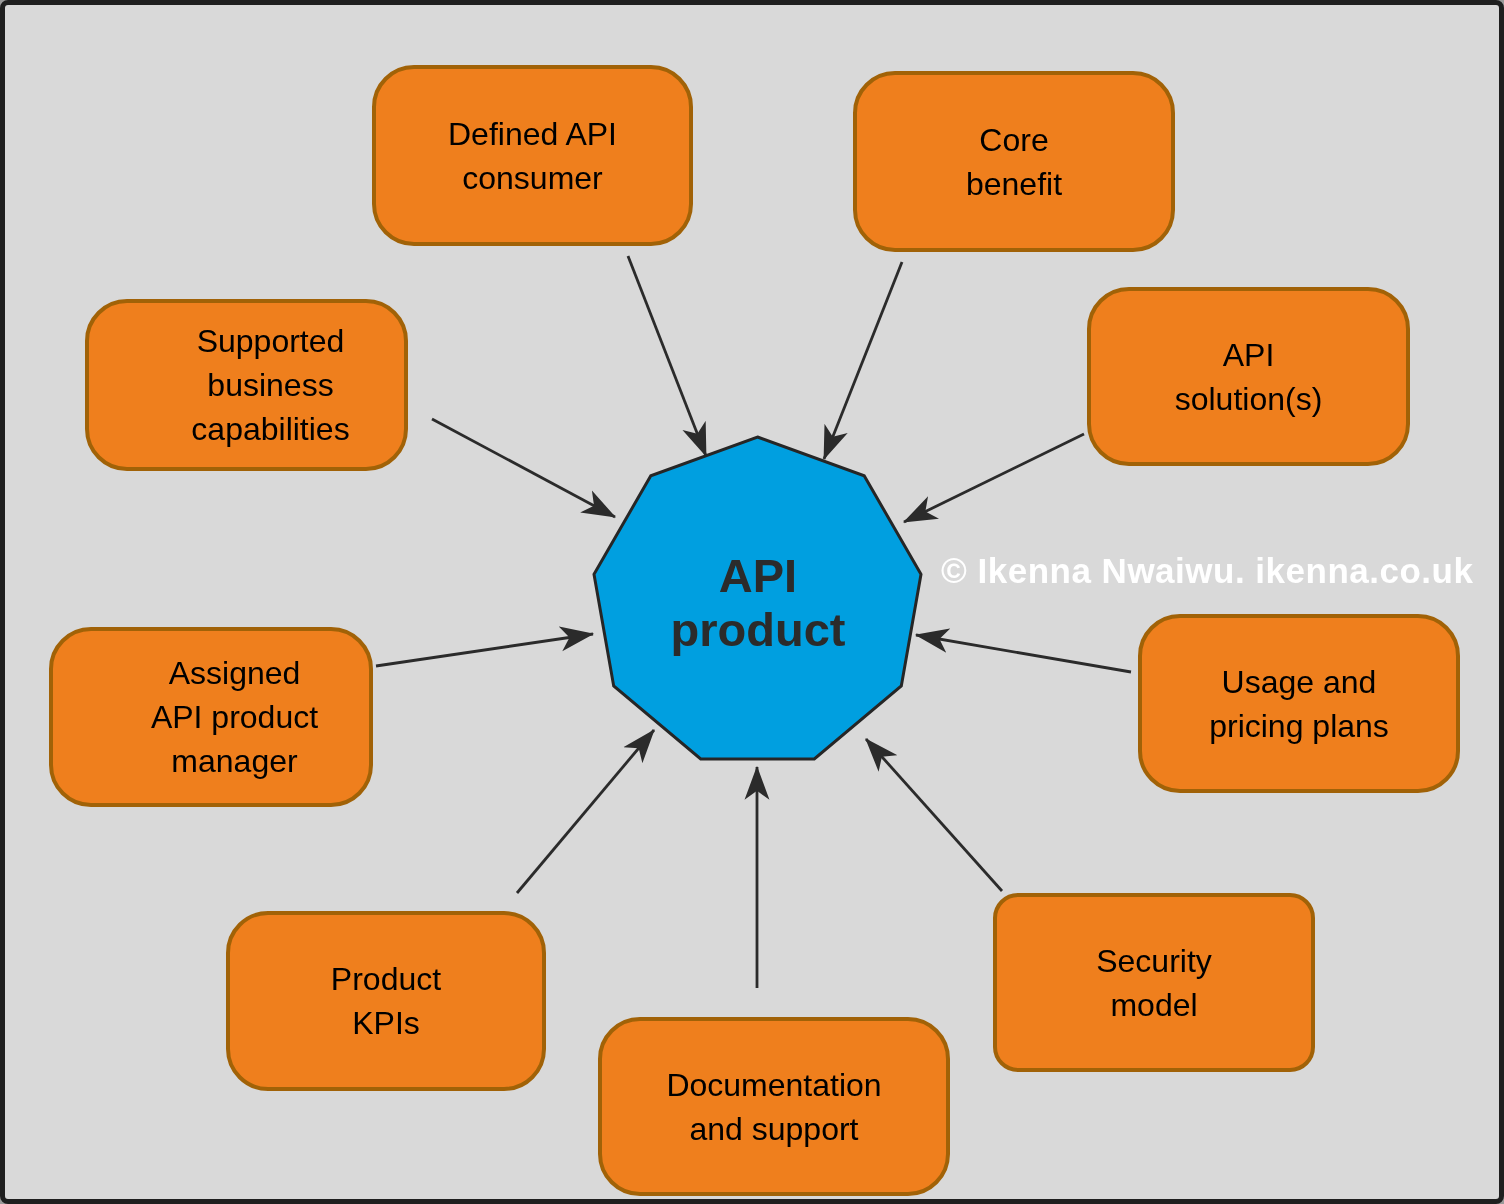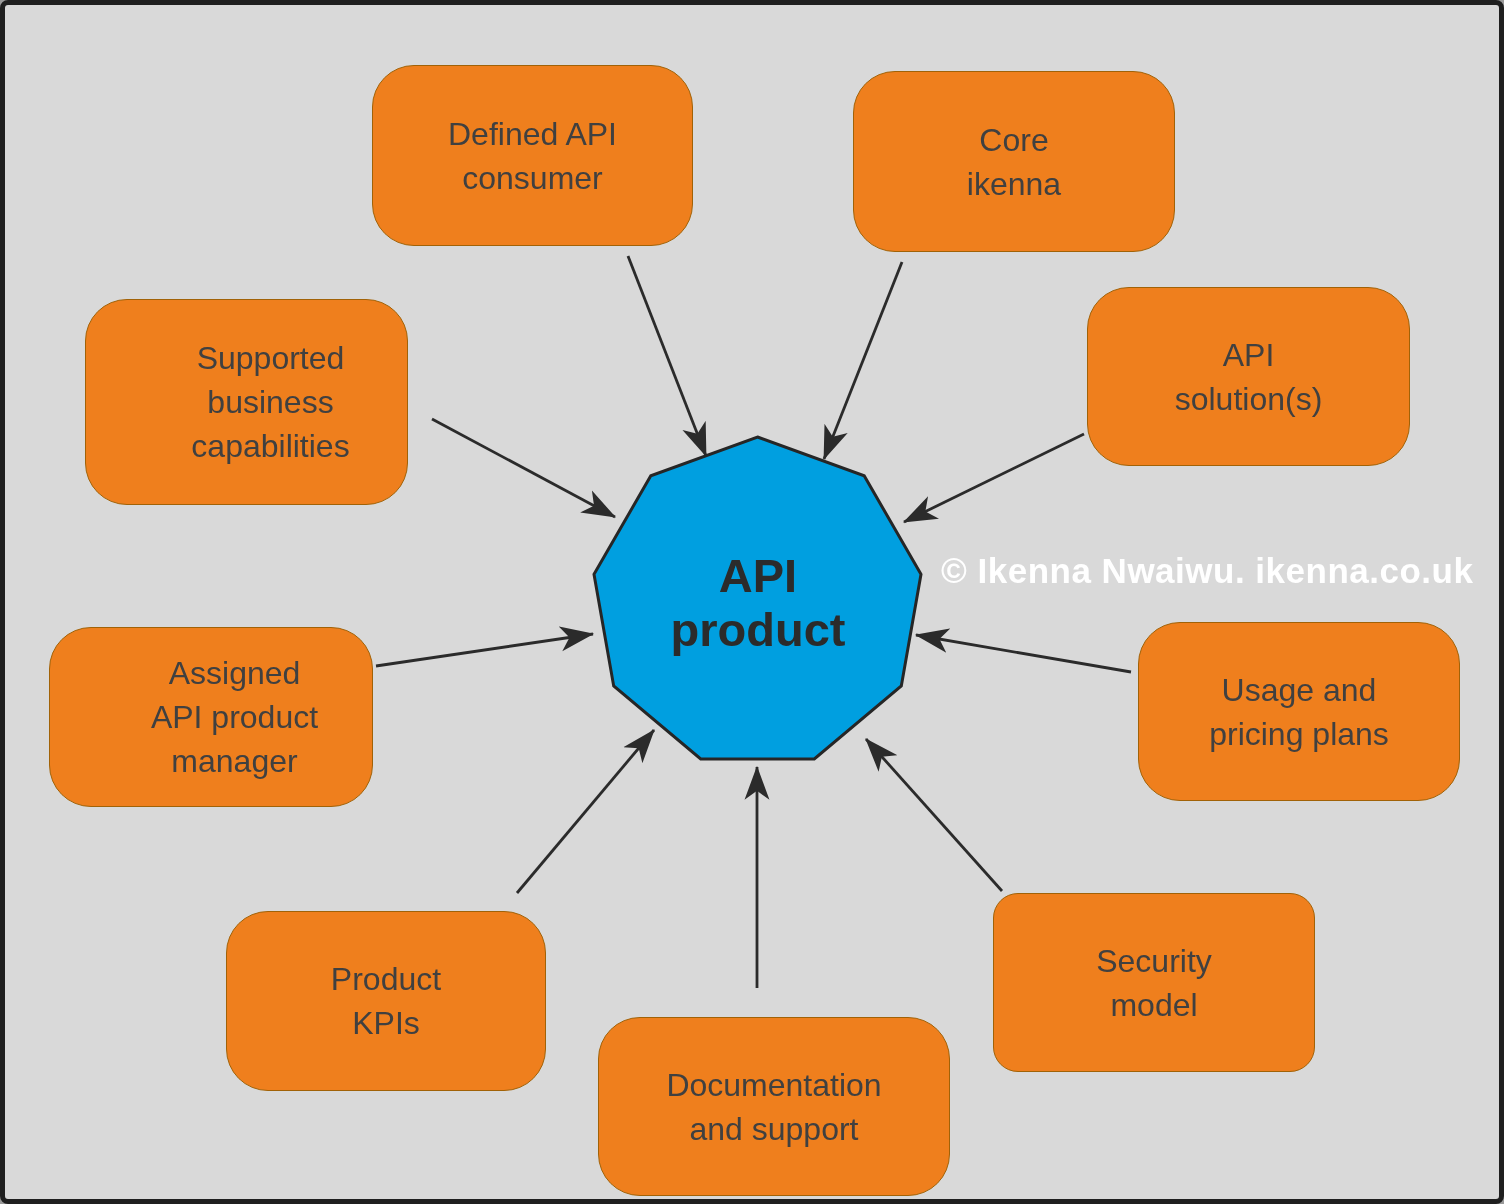--- a/index.html
+++ b/index.html
@@ -11,25 +11,25 @@
     border:5px solid #1f1f1f;
     border-radius:8px;
     overflow:hidden;
     font-family:"Liberation Sans","DejaVu Sans",sans-serif;
   }
   .layer{position:absolute;left:0;top:0;width:1504px;height:1204px;}
   .node{
     position:absolute;
     box-sizing:border-box;
     background:#ef7f1d;
-    border:1px solid #a16207;
+    border:4px solid #a16207;
     border-radius:42px;
     display:flex;align-items:center;justify-content:center;
     text-align:center;
-    color:#404040;
+    color:#000000;
     font-size:32px;
     line-height:44px;
     white-space:pre-line;
   }
   .center-label{
     position:absolute;
     left:628px;top:542px;width:250px;height:112px;
     display:flex;align-items:center;justify-content:center;
     text-align:center;
     font-size:47px;line-height:54px;font-weight:bold;
@@ -74,38 +74,38 @@
 
   <div class="center-label">API
 product</div>
 
   <div class="watermark">© Ikenna Nwaiwu. ikenna.co.uk</div>
 
   <div class="node" style="left:367px;top:60px;width:321px;height:181px;">Defined API
 consumer</div>
 
   <div class="node" style="left:848px;top:66px;width:322px;height:181px;">Core
-ikenna</div>
+benefit</div>
 
   <div class="node" style="left:1082px;top:282px;width:323px;height:179px;">API
 solution(s)</div>
 
-  <div class="node" style="left:1133px;top:609px;width:322px;height:179px;margin-top:8px;">Usage and
+  <div class="node" style="left:1133px;top:609px;width:322px;height:179px;">Usage and
 pricing plans</div>
 
   <div class="node" style="left:988px;top:888px;width:322px;height:179px;border-radius:25px;">Security
 model</div>
 
   <div class="node" style="left:593px;top:988px;width:352px;height:179px;margin-top:24px;">Documentation
 and support</div>
 
   <div class="node" style="left:221px;top:906px;width:320px;height:180px;">Product
 KPIs</div>
 
   <div class="node" style="left:44px;top:622px;width:324px;height:180px;padding-left:47px;">Assigned
 API product
 manager</div>
 
-  <div class="node" style="left:80px;top:294px;width:323px;height:206px;padding-left:48px;">Supported
+  <div class="node" style="left:80px;top:294px;width:323px;height:172px;padding-left:48px;">Supported
 business
 capabilities</div>
 
 </div>
 
 </body></html>

